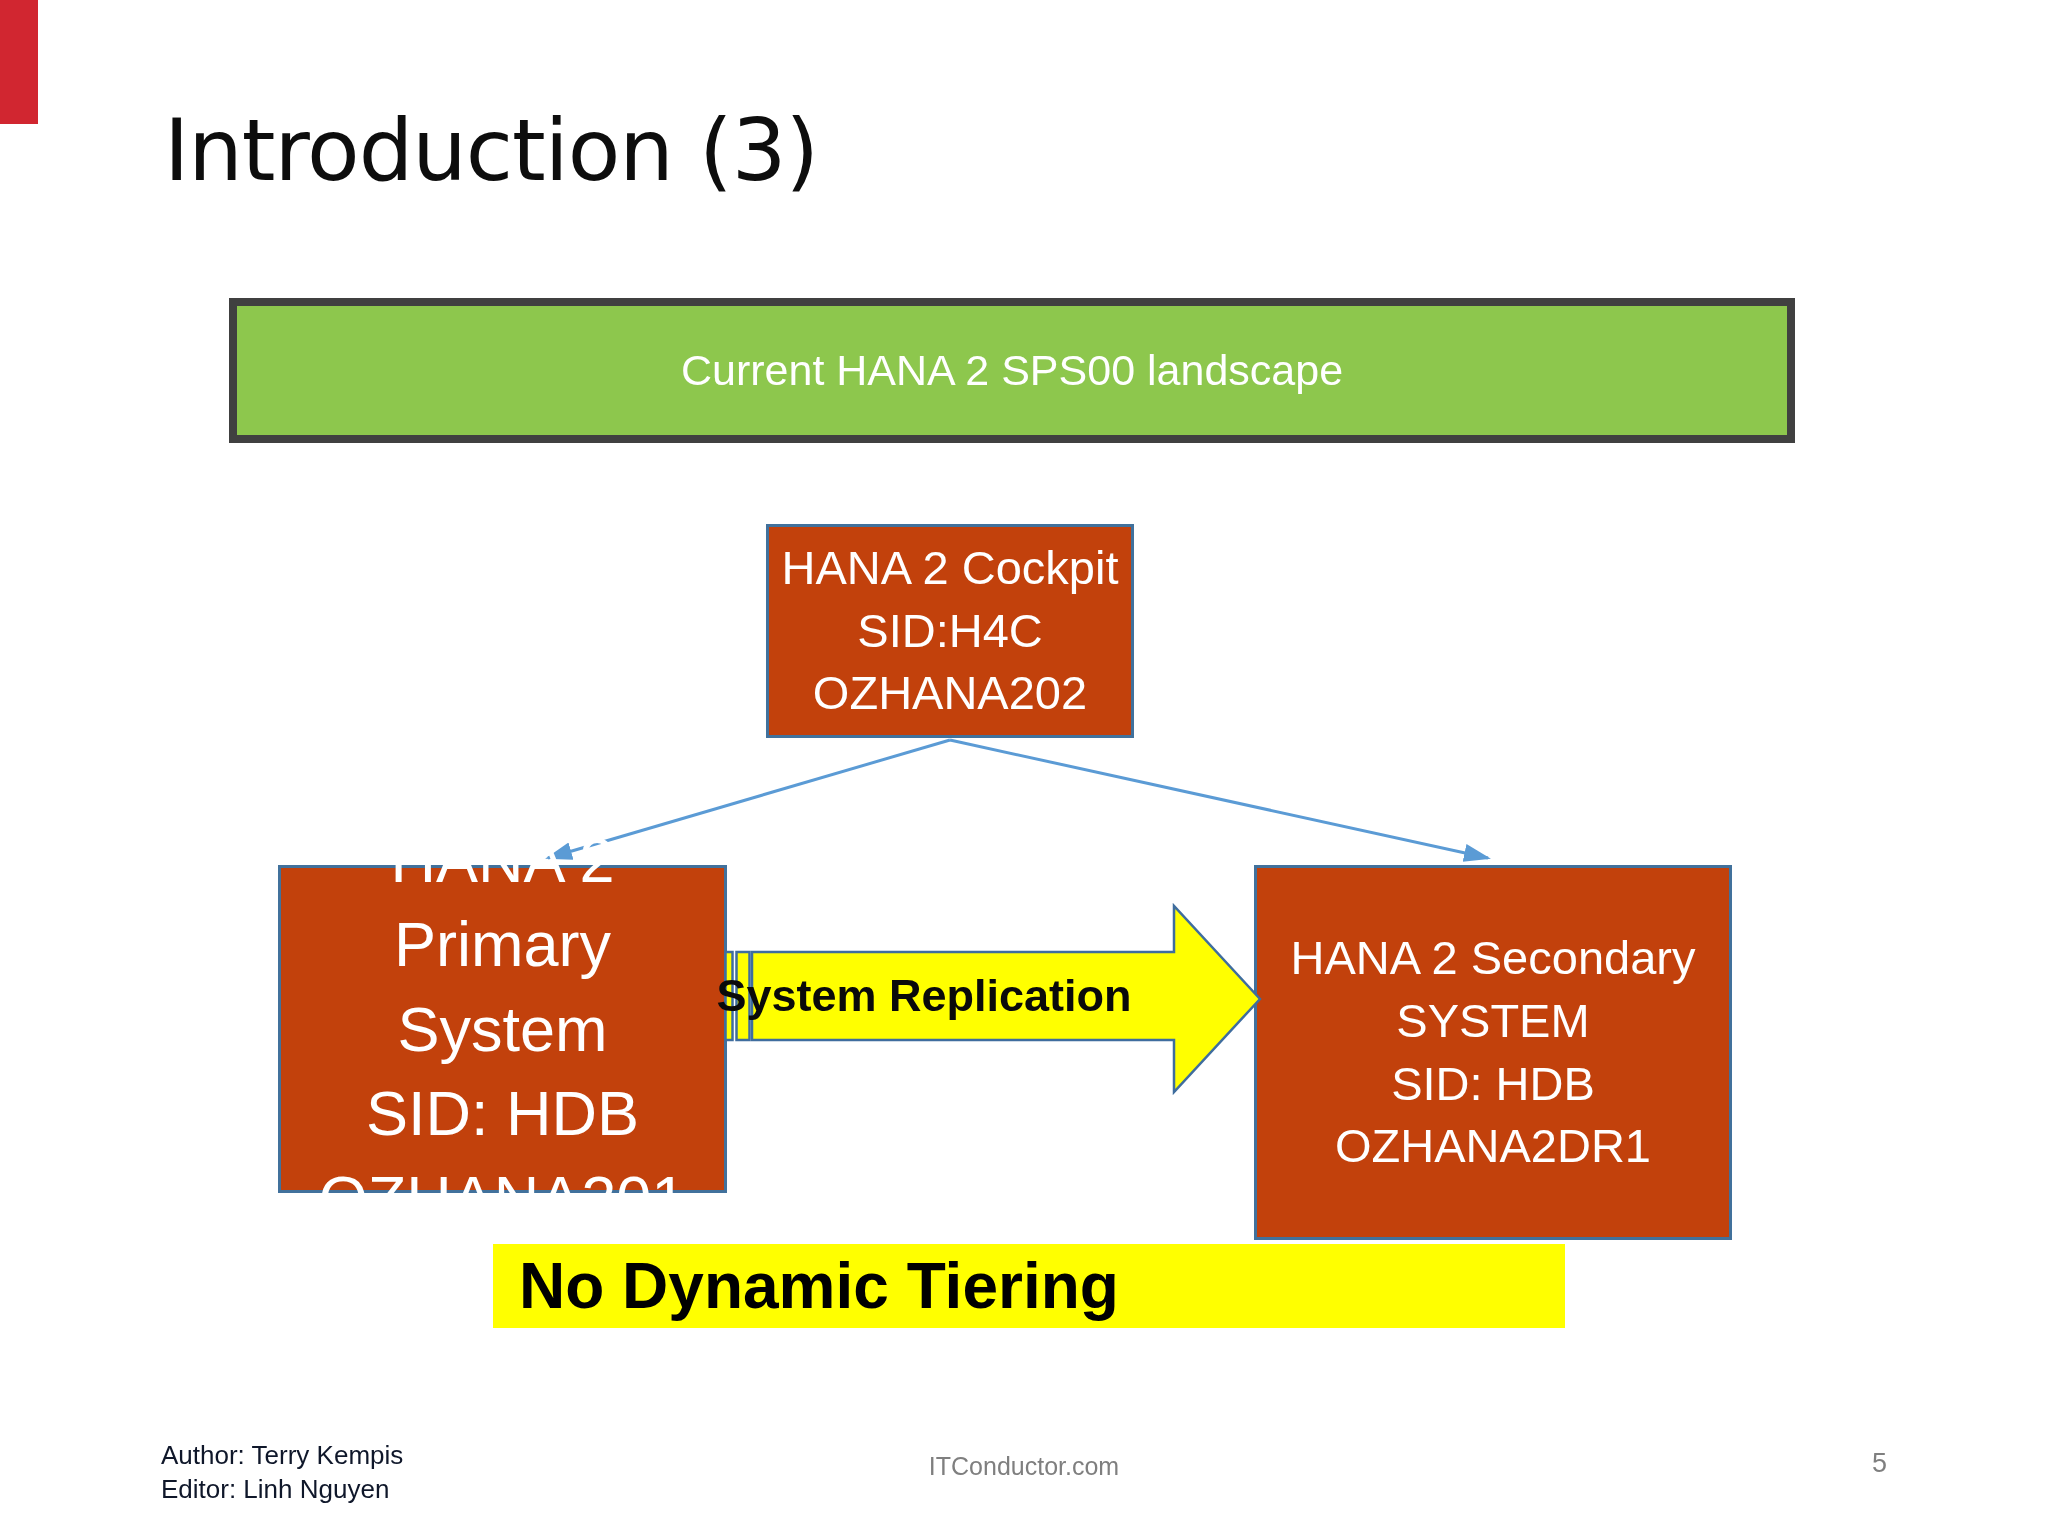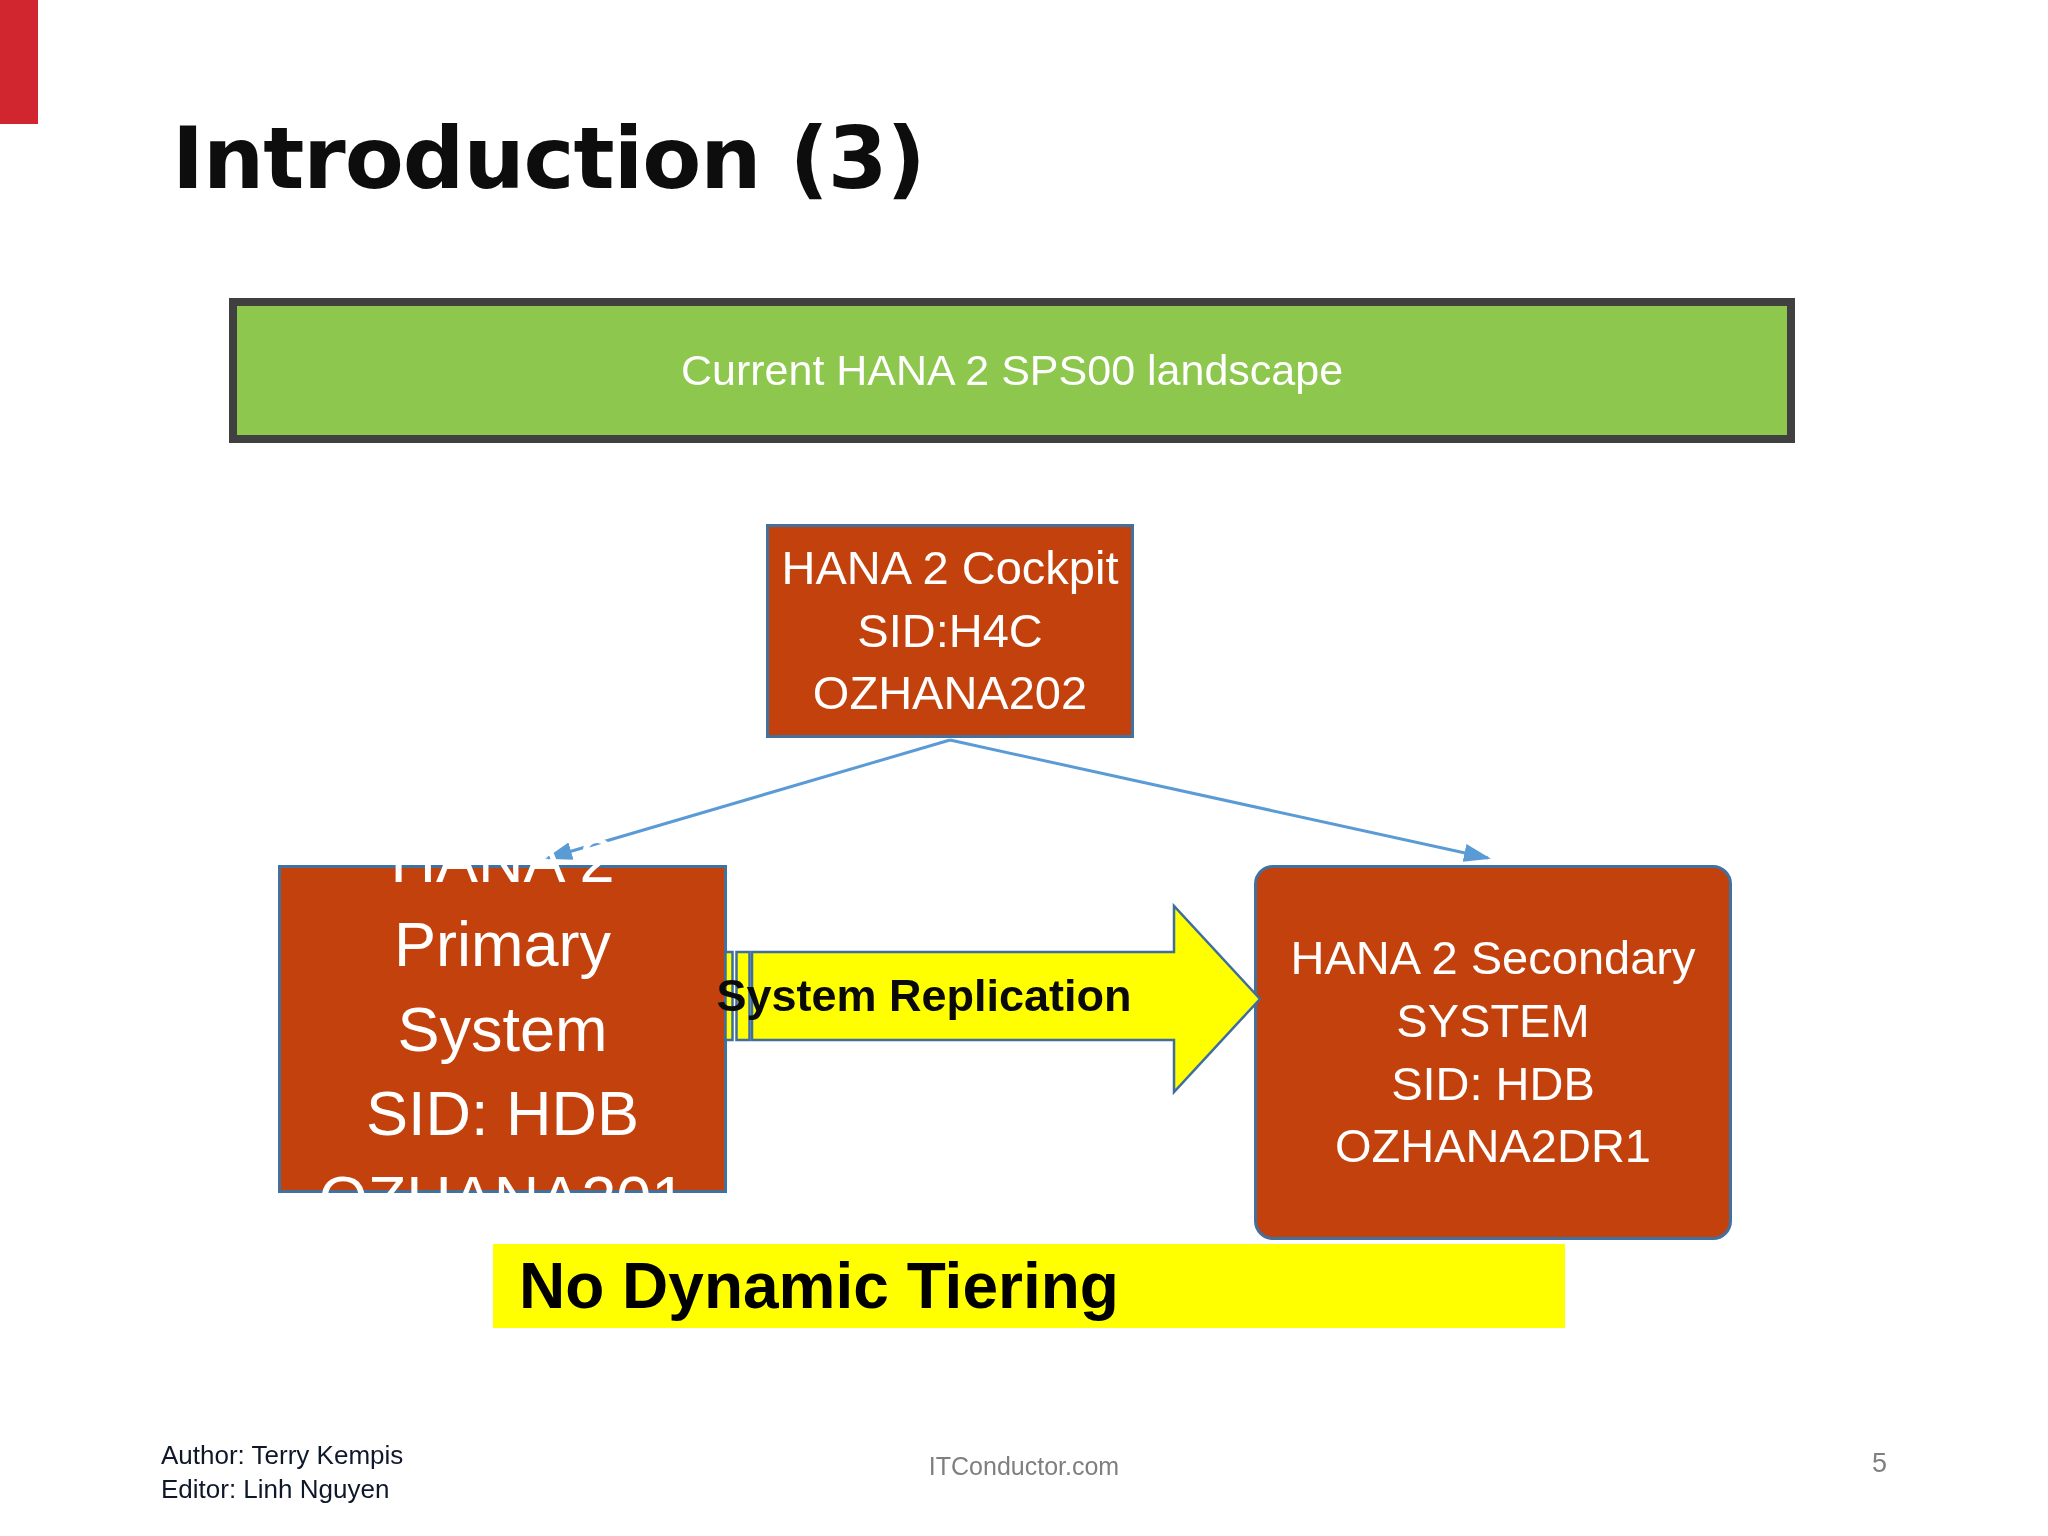--- a/index.html
+++ b/index.html
@@ -2,40 +2,40 @@
 <html><head>
 <meta charset="utf-8">
 <style>
   html,body{margin:0;padding:0;background:#ffffff;}
   .slide{
     position:relative;width:2048px;height:1536px;background:#ffffff;overflow:hidden;
     font-family:"Liberation Sans",sans-serif;
   }
   .red-bar{position:absolute;left:0;top:0;width:38px;height:124px;background:#d12630;}
   .title{
-    position:absolute;left:160px;top:96px;margin:12px;
+    position:absolute;left:160px;top:96px;margin:4px;
     font-family:"DejaVu Sans","Liberation Sans",sans-serif;
-    font-size:86px;font-weight:700;color:#0d0d0d;letter-spacing:-1px;white-space:nowrap;
+    font-size:86px;font-weight:400;color:#0d0d0d;letter-spacing:-1px;white-space:nowrap;
   }
   .banner{
     position:absolute;left:229px;top:298px;width:1566px;height:145px;box-sizing:border-box;
     background:#8dc74d;border:8px solid #404040;
     display:flex;align-items:center;justify-content:center;
   }
   .banner span{color:#ffffff;font-size:43px;font-weight:400;}
   .connectors{position:absolute;left:0;top:0;width:2048px;height:1536px;pointer-events:none;}
   .node{
     position:absolute;box-sizing:border-box;background:#c2410c;border:3px solid #41719c;
     display:flex;flex-direction:column;align-items:center;justify-content:center;
     color:#ffffff;text-align:center;line-height:1.34;
   }
   .node span{display:block;}
   .node-cockpit{left:766px;top:524px;width:368px;height:214px;font-size:47px;}
   .node-primary{left:278px;top:865px;width:449px;height:328px;font-size:63px;}
-  .node-secondary{left:1254px;top:865px;width:478px;height:375px;font-size:47px;border-radius:19px;}
+  .node-secondary{left:1254px;top:865px;width:478px;height:375px;font-size:47px;}
   .rep-arrow{position:absolute;left:715px;top:900px;width:560px;height:200px;}
   .arrow-label{
     position:absolute;left:713px;top:952px;width:422px;height:88px;
     display:flex;align-items:center;justify-content:center;
     color:#0a0a0a;font-size:45px;font-weight:700;white-space:nowrap;
   }
   .note{
     position:absolute;left:493px;top:1244px;width:1072px;height:84px;background:#ffff00;
     display:flex;align-items:center;
   }

